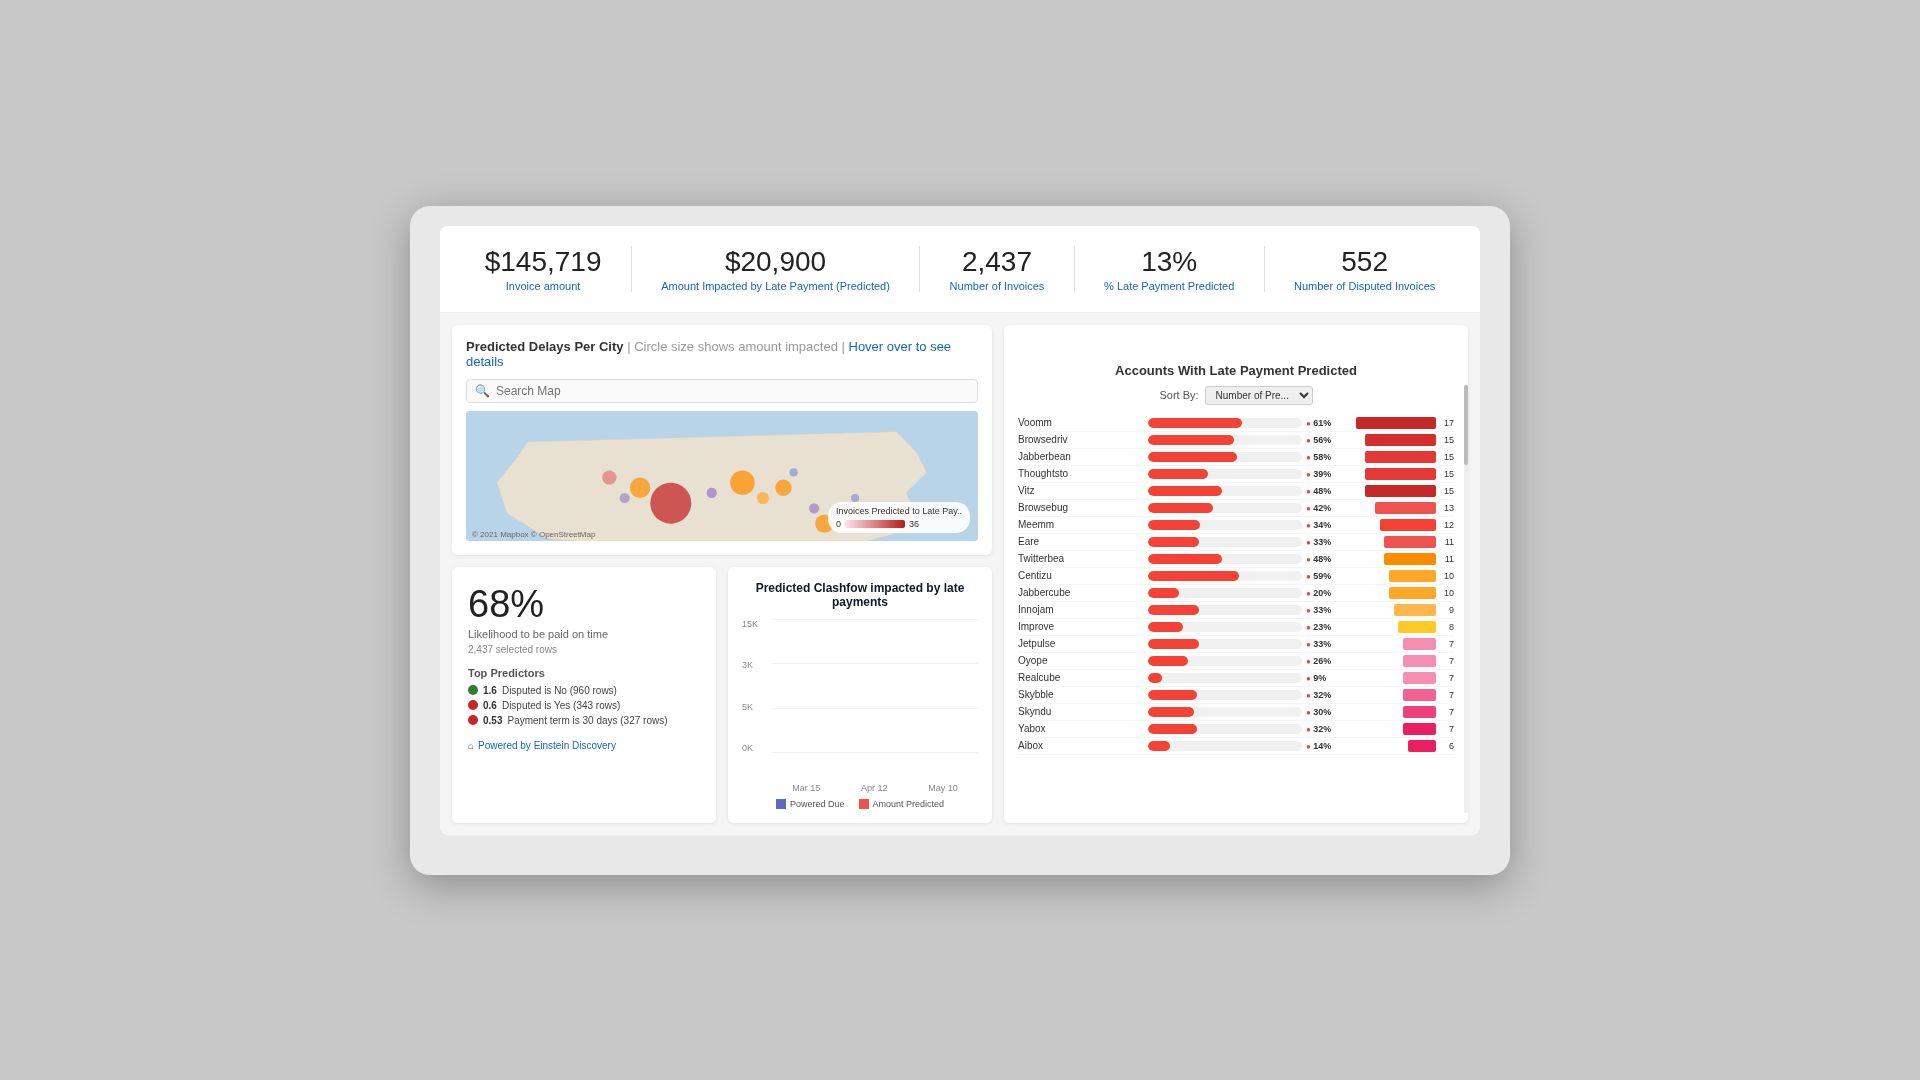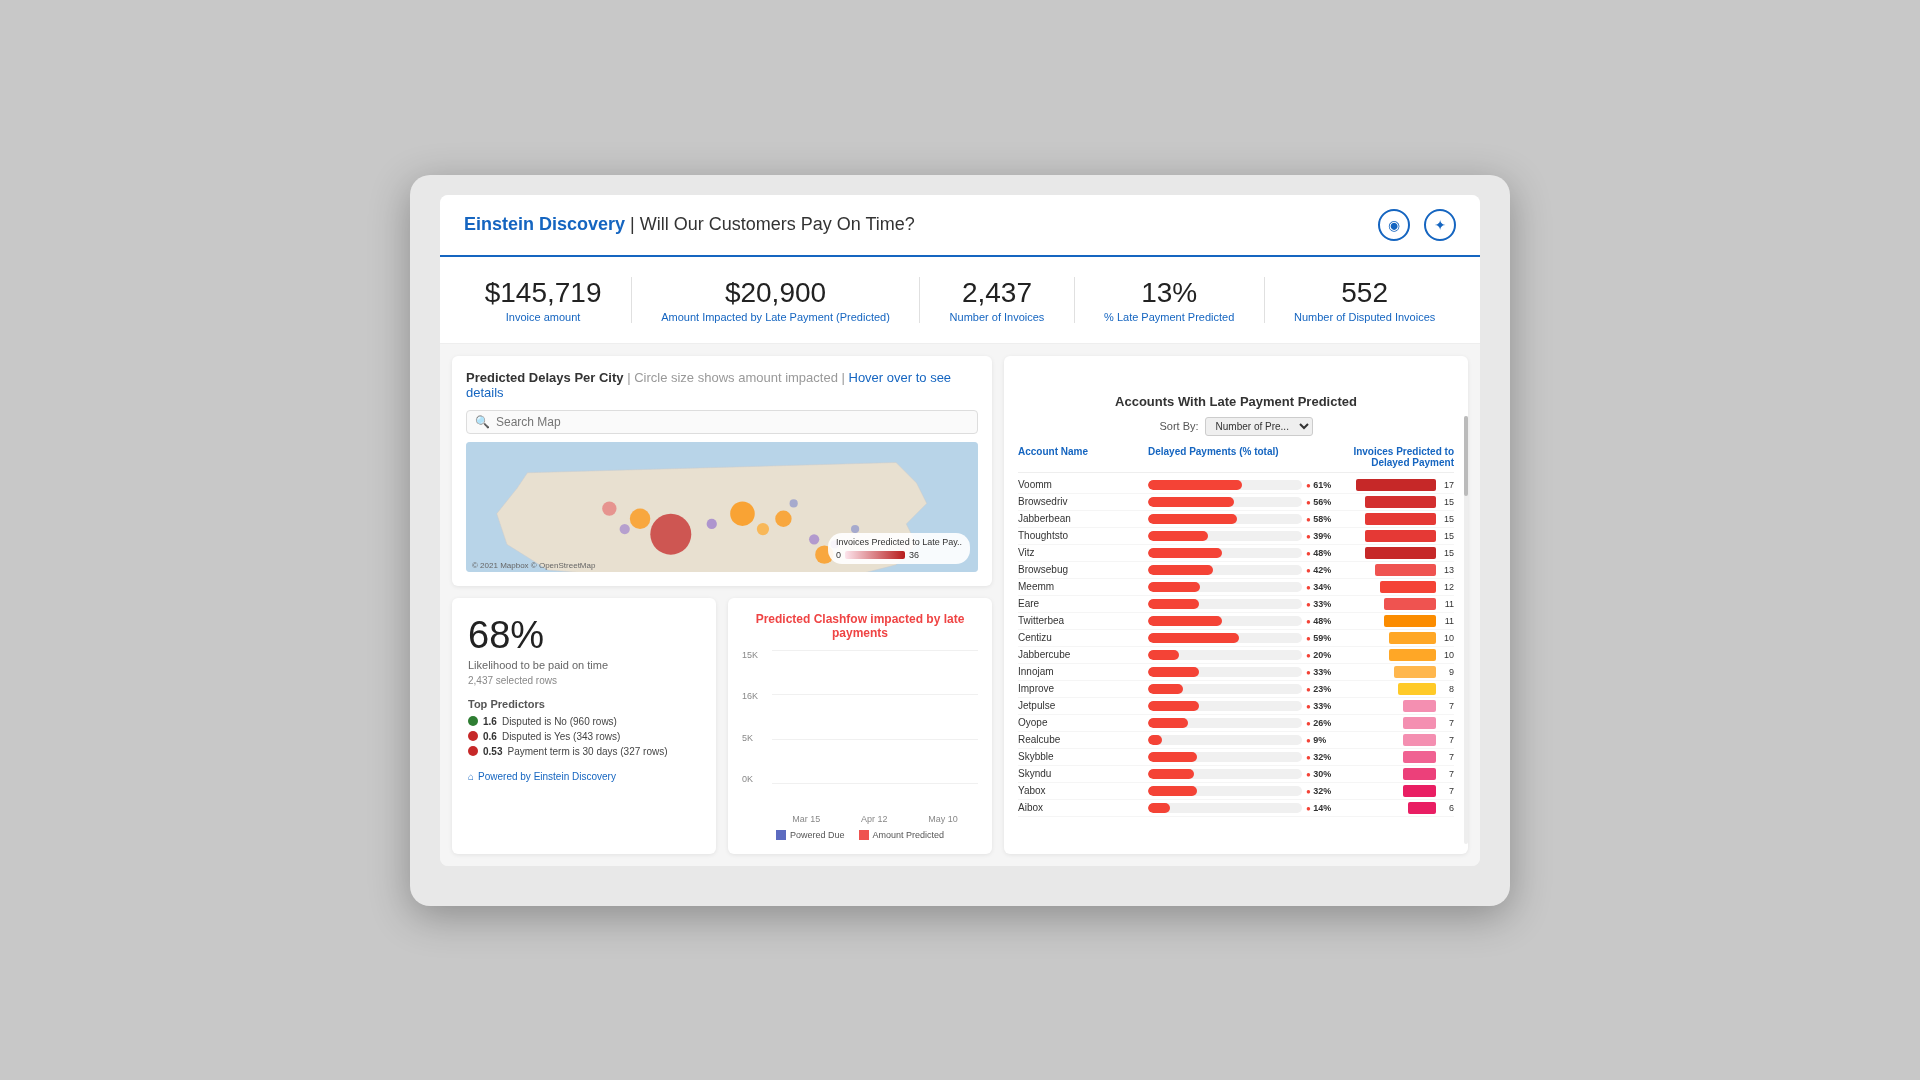--- a/index.html
+++ b/index.html
@@ -242,21 +242,21 @@
     
     .cashflow-panel {
       background: #fff;
       border-radius: 6px;
       padding: 14px;
       box-shadow: 0 1px 4px rgba(0,0,0,0.08);
     }
     .cashflow-title {
       font-size: 12px;
       font-weight: 600;
-      color: #ef4444;
+      color: #0f172a;
       text-align: center;
       margin-bottom: 10px;
     }
     .chart-area {
       position: relative;
       height: 160px;
       padding-left: 30px;
       padding-bottom: 25px;
     }
     .chart-bars {
@@ -438,31 +438,20 @@
       height: 1px;
       background: #f0f0f0;
     }
   </style>
 </head>
 <body>
 
 <div class="laptop-frame">
   <div class="screen">
 
-    <div class="header">
-      <div class="header-title">
-        <span class="brand">Einstein Discovery</span>
-        <span> | </span>
-        <span>Will Our Customers Pay On Time?</span>
-      </div>
-      <div class="header-icons">
-        <div class="icon-circle">◉</div>
-        <div class="icon-circle">✦</div>
-      </div>
-    </div>
 
     <div class="kpi-row">
       <div class="kpi-item">
         <div class="kpi-value">$145,719</div>
         <div class="kpi-label">Invoice amount</div>
       </div>
       <div class="kpi-divider"></div>
       <div class="kpi-item">
         <div class="kpi-value">$20,900</div>
         <div class="kpi-label">Amount Impacted by Late Payment (Predicted)</div>
@@ -561,21 +550,21 @@
               <span>⌂</span>
               <span>Powered by Einstein Discovery</span>
             </div>
           </div>
 
           <div class="cashflow-panel">
             <div class="cashflow-title">Predicted Clashfow impacted by late payments</div>
             <div class="chart-area">
               <div class="chart-y-labels">
                 <span>15K</span>
-                <span>16K</span>
+                <span>3K</span>
                 <span>5K</span>
                 <span>0K</span>
               </div>
               <div class="grid-lines">
                 <div class="grid-line"></div>
                 <div class="grid-line"></div>
                 <div class="grid-line"></div>
                 <div class="grid-line"></div>
               </div>
               <div class="chart-bars" id="chart-bars-container">
@@ -650,25 +639,20 @@
       </div>
 
       <div class="accounts-panel" style="position:relative;">
         <div class="accounts-title">Accounts With Late Payment Predicted</div>
         <div class="sort-row">
           <span>Sort By:</span>
           <select class="sort-select">
             <option>Number of Pre...</option>
           </select>
         </div>
-        <div class="table-header">
-          <div>Account Name</div>
-          <div>Delayed Payments (% total)</div>
-          <div class="col-right" style="text-align:right;">Invoices Predicted to Delayed Payment</div>
-        </div>
         <div id="accounts-table">
             <div class="table-row">
               <div class="account-name">Voomm</div>
               <div class="delayed-cell">
                 <div class="delayed-bar-bg">
                   <div class="delayed-bar-fill" style="width: 61%;"></div>
                 </div>
                 <div class="delayed-pct"><span style="color:#f44336;font-size:8px;">●</span> 61%</div>
               </div>
               <div class="bar-cell">

